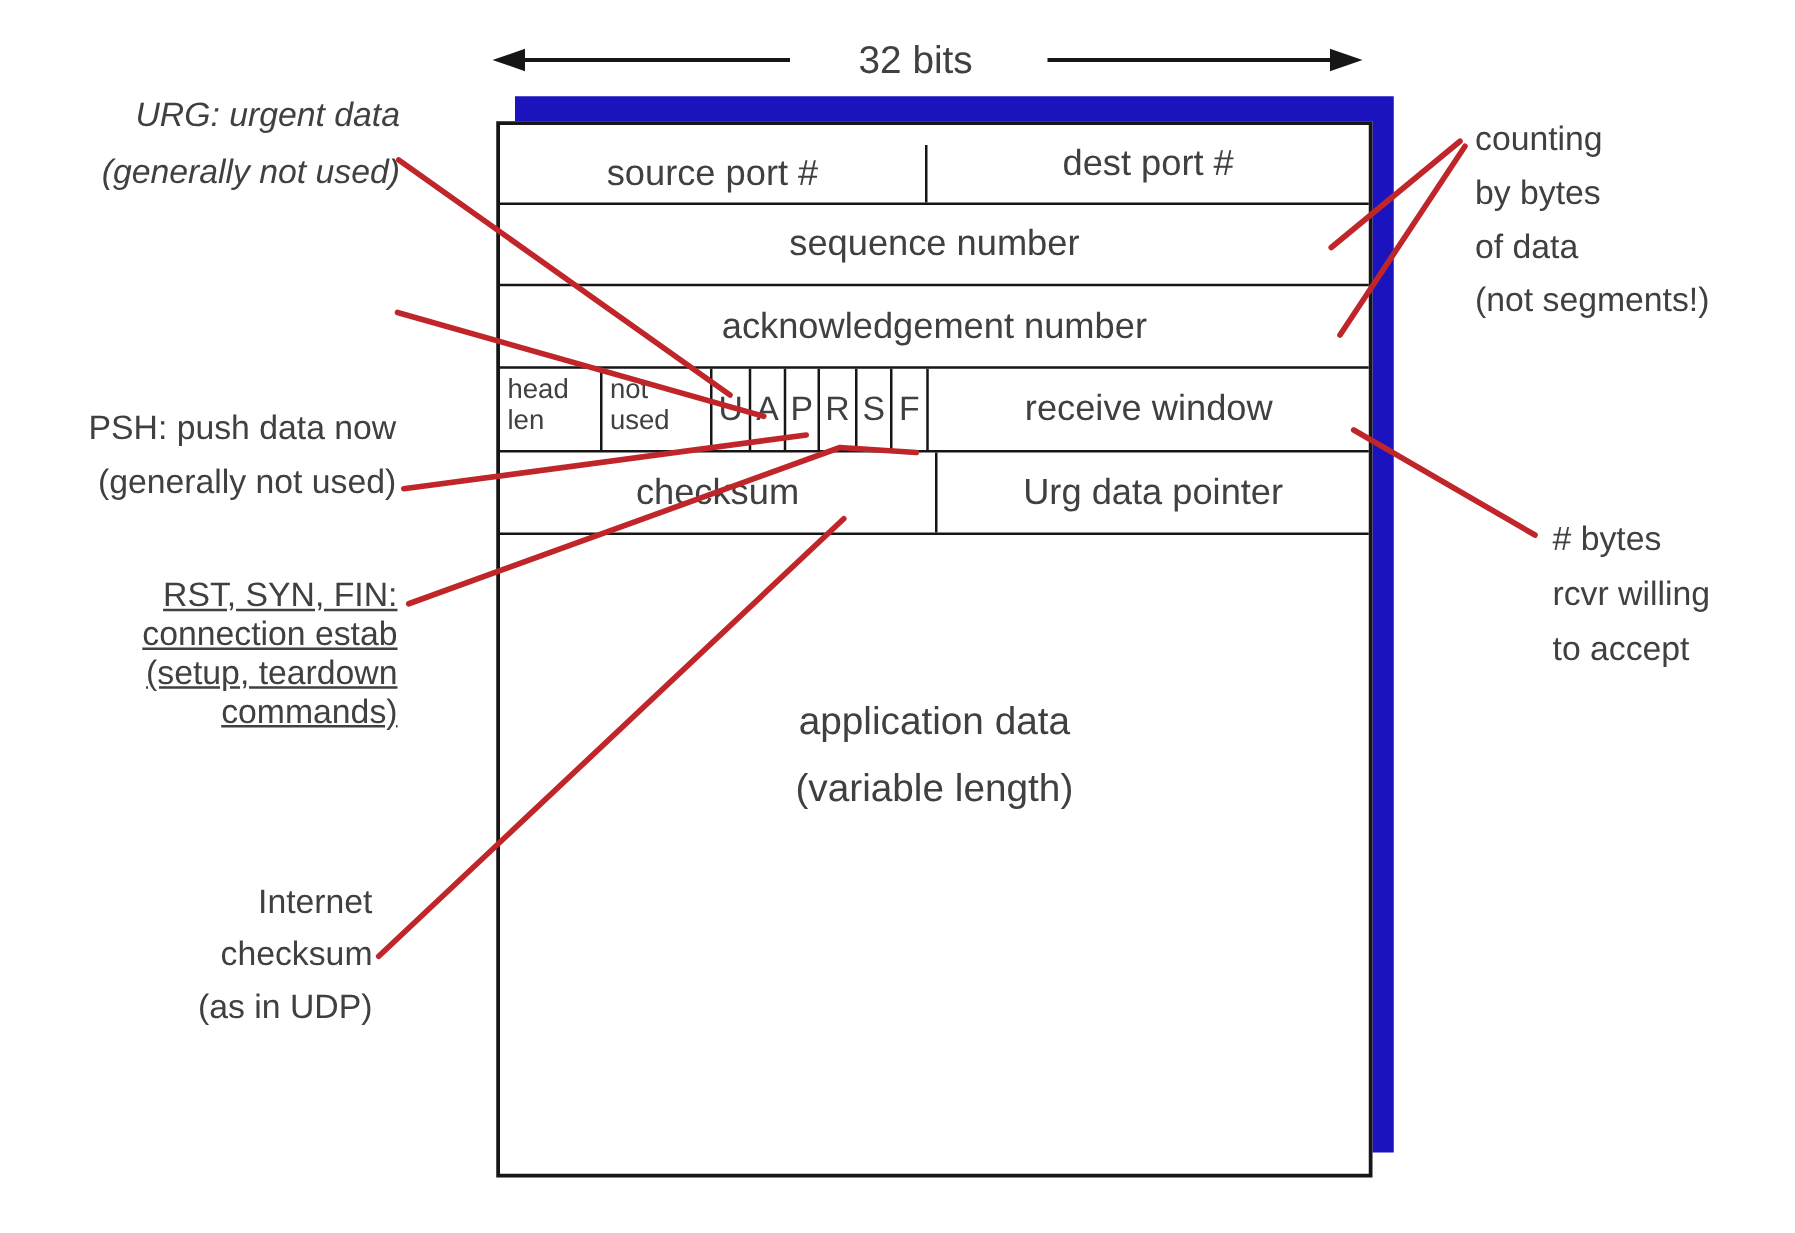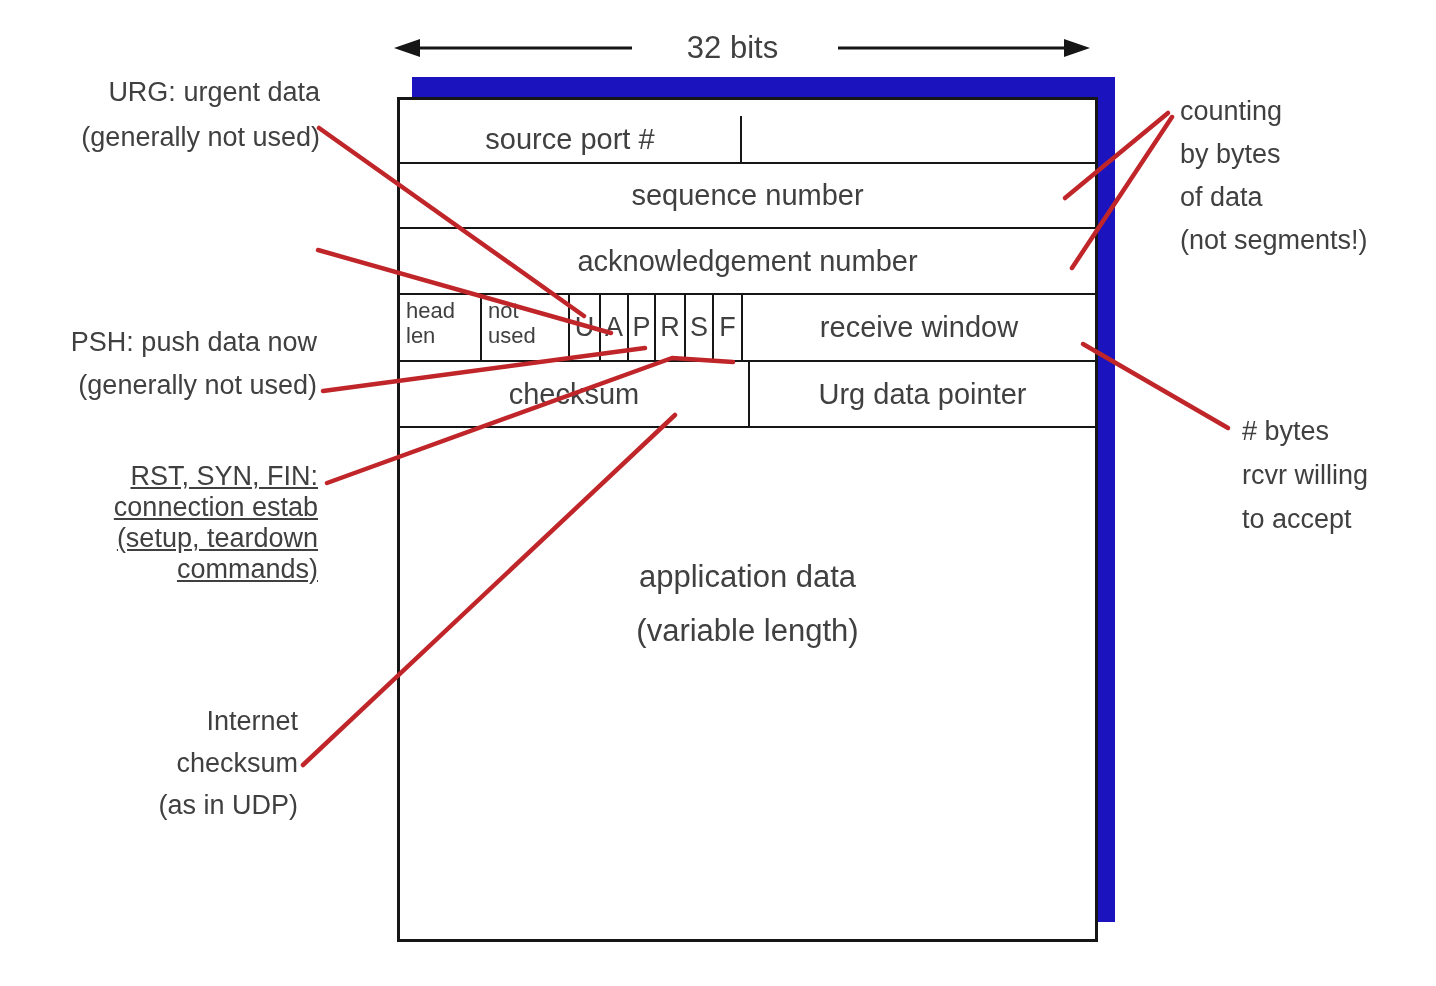--- a/index.html
+++ b/index.html
@@ -36,40 +36,41 @@
   .w342{flex:0 0 342px;margin-top:16px;}
   .w350{flex:0 0 350px;}
   .smallcell{font-size:22px;line-height:25px;align-items:flex-start;justify-content:flex-start;text-align:left;padding:3px 0 0 6px;}
   .w82{flex:0 0 82px;} .w88{flex:0 0 88px;}
   .flagcell{font-size:27px;}
   .fw31{flex:0 0 31px;} .fw28{flex:0 0 28px;} .fw27{flex:0 0 27px;} .fw30{flex:0 0 30px;} .fw29{flex:0 0 29px;}
   .appdata{align-items:flex-start;padding-top:122px;font-size:31px;line-height:54px;}
 
   .note{position:absolute;font-size:27px;line-height:44px;white-space:pre-line;z-index:3;}
   .note.right-align{text-align:right;}
-  .note-urg{left:10px;top:70px;width:310px;line-height:45px;}
+  .note-urg{left:10px;top:70px;width:310px;line-height:45px;font-style:italic;}
   .note-ack{left:10px;top:200px;width:300px;line-height:43px;}
   .note-psh{left:10px;top:321px;width:307px;line-height:43px;}
   .note-rst{left:10px;top:461px;width:308px;line-height:31px;text-decoration:underline;}
   .note-ichk{left:10px;top:700px;width:288px;line-height:42px;}
   .note-counting{left:1180px;top:90px;width:250px;line-height:43px;}
   .note-bytes{left:1242px;top:409px;width:190px;line-height:44px;}
 </style>
 </head>
 <body>
 
 <div class="stage">
 
   <div class="bits-label">32 bits</div>
 
   <div class="shadow"></div>
 
   <div class="segment-table">
     <div class="row r1">
       <div class="cell w342 divided">source port #</div>
+      <div class="cell grow">dest port #</div>
     </div>
     <div class="row r2">
       <div class="cell grow">sequence number</div>
     </div>
     <div class="row r3">
       <div class="cell grow">acknowledgement number</div>
     </div>
     <div class="row r4">
       <div class="cell w82 divided smallcell">head
 len</div>

